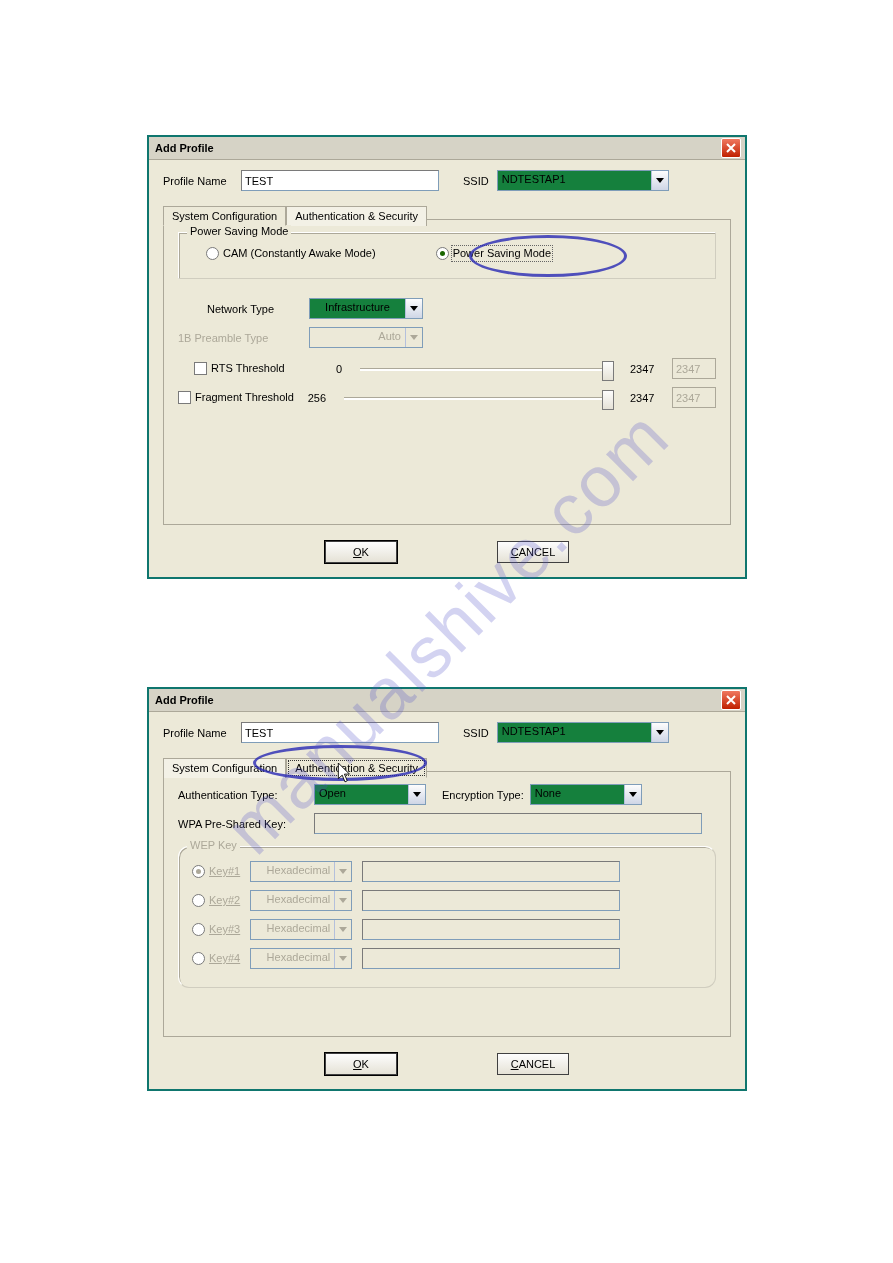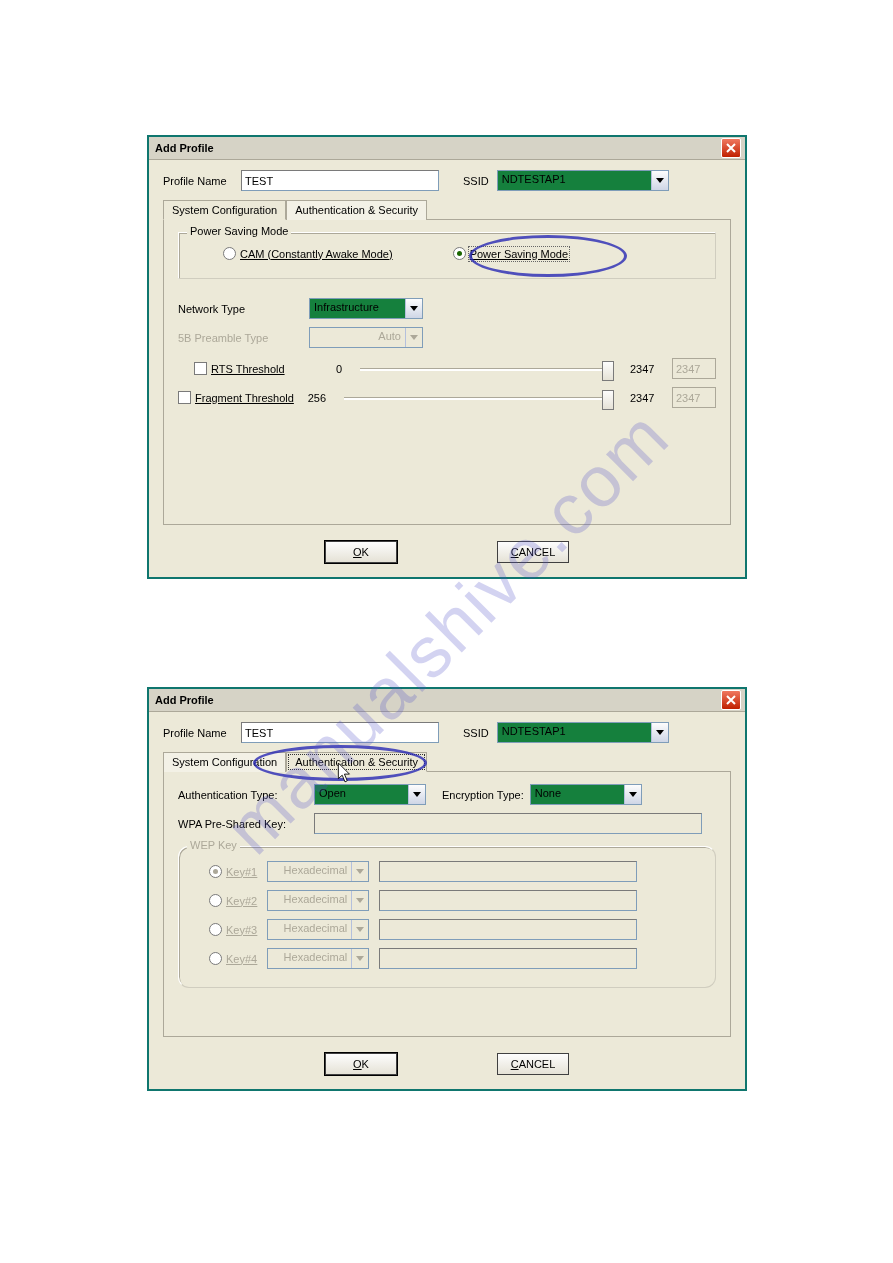--- a/index.html
+++ b/index.html
@@ -115,21 +115,21 @@
     display: flex;
     gap: 0;
     margin-top: 4px;
   }
   .tab {
     border: 1px solid #aca899;
     border-bottom: none;
     padding: 3px 8px;
     background: #ece9d8;
     position: relative;
-    top: 1px;
+    top: 7px;
     cursor: pointer;
   }
   .tab.active {
     background: #ece9d8;
     border-bottom: 1px solid #ece9d8;
     z-index: 2;
   }
   .tab.inactive {
     background: #f3f1e6;
   }
@@ -148,40 +148,38 @@
     border-top: none;
     padding: 12px 14px;
     min-height: 240px;
   }
 
   .groupbox {
     border: 1px solid #d0cdbf;
     border-top-color:#fff;
     border-left-color:#fff;
     position: relative;
-    padding: 14px 10px 10px 20px;
+    padding: 14px 10px 10px 3px;
     margin-bottom: 10px;
     box-shadow: inset 1px 1px 0 #aca899;
   }
   .groupbox-legend {
     position: absolute;
     top: -8px;
     left: 8px;
     background: #ece9d8;
     padding: 0 3px;
   }
   .groupbox.disabled .groupbox-legend,
   .groupbox.disabled { color:#aca899; }
 
   .radio, .checkbox {
     display: inline-flex;
-    align-items: center;
     gap: 4px;
     cursor: pointer;
-    text-decoration: underline;
   }
   .radio-ind {
     width: 11px; height: 11px;
     border: 1px solid #7a7a7a;
     border-radius: 50%;
     background: #fff;
     display: inline-flex;
     align-items: center;
     justify-content: center;
   }
@@ -309,33 +307,33 @@
           <span class="radio" style="position:relative;">
             <span class="radio-ind">
                 <span class="dot"></span>
               </span>
             <span style="outline:1px dotted #666; outline-offset:1px;">Power Saving Mode</span>
           </span>
         </div>
         <div class="highlight-ellipse" style="width:152px;height:36px;left:290px;top:2px;"></div>
       </div>
 
-      <div class="row" style="margin-top:19px;">
+      <div class="row" style="margin-top:19px;text-align:center;">
         <span class="label" style="width:125px;">Network Type</span>
         <div class="combo" style="width:112px;">
           <span class="combo-text">Infrastructure</span>
           <span class="combo-btn">
               <svg viewBox="0 0 8 6">
                 <path d="M0 0 L8 0 L4 5 Z" fill="#000"></path>
               </svg>
             </span>
         </div>
       </div>
       <div class="row">
-        <span class="label disabled-text" style="width:125px;">5B Preamble Type</span>
+        <span class="label disabled-text" style="width:125px;">1B Preamble Type</span>
         <div class="combo disabled" style="width:112px;">
           <span class="combo-text">Auto</span>
           <span class="combo-btn">
               <svg viewBox="0 0 8 6">
                 <path d="M0 0 L8 0 L4 5 Z" fill="#aca899"></path>
               </svg>
             </span>
         </div>
       </div>
 

